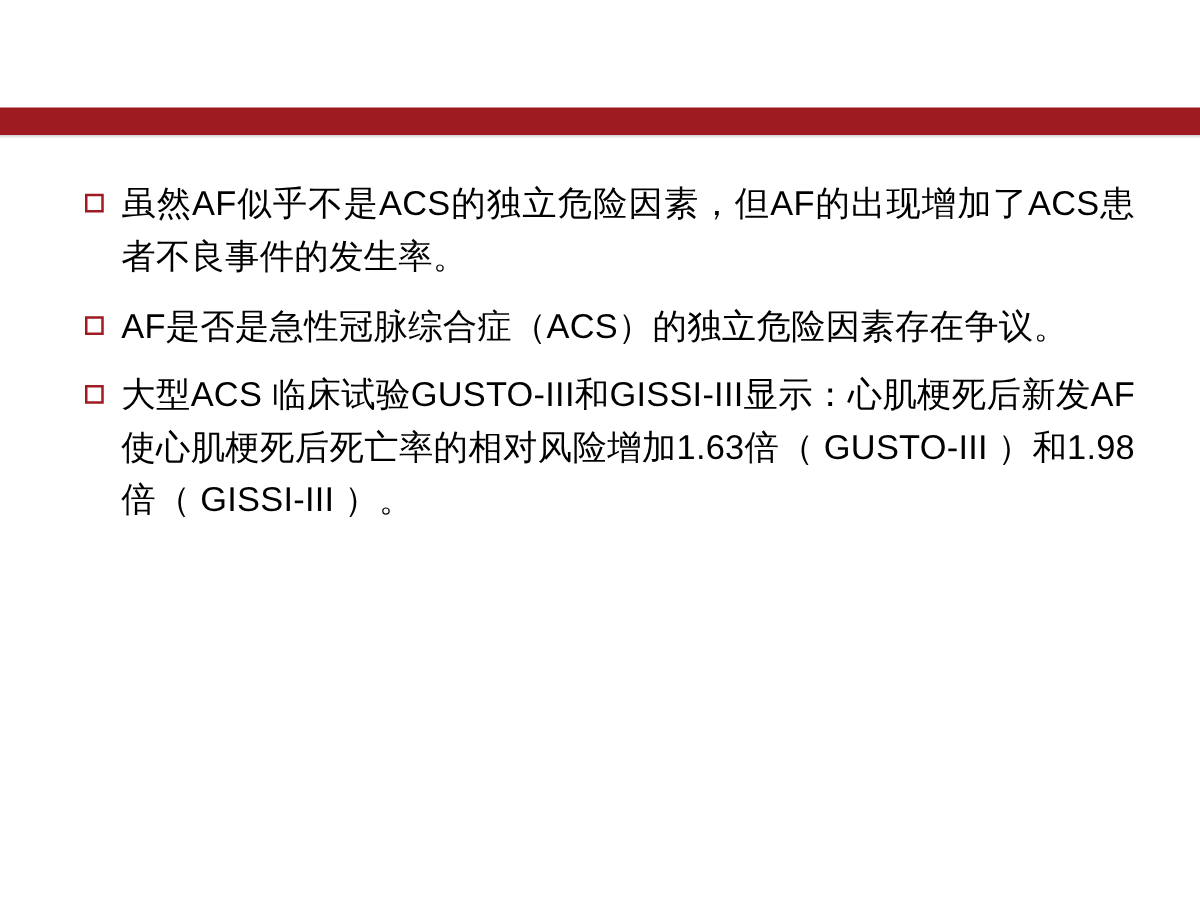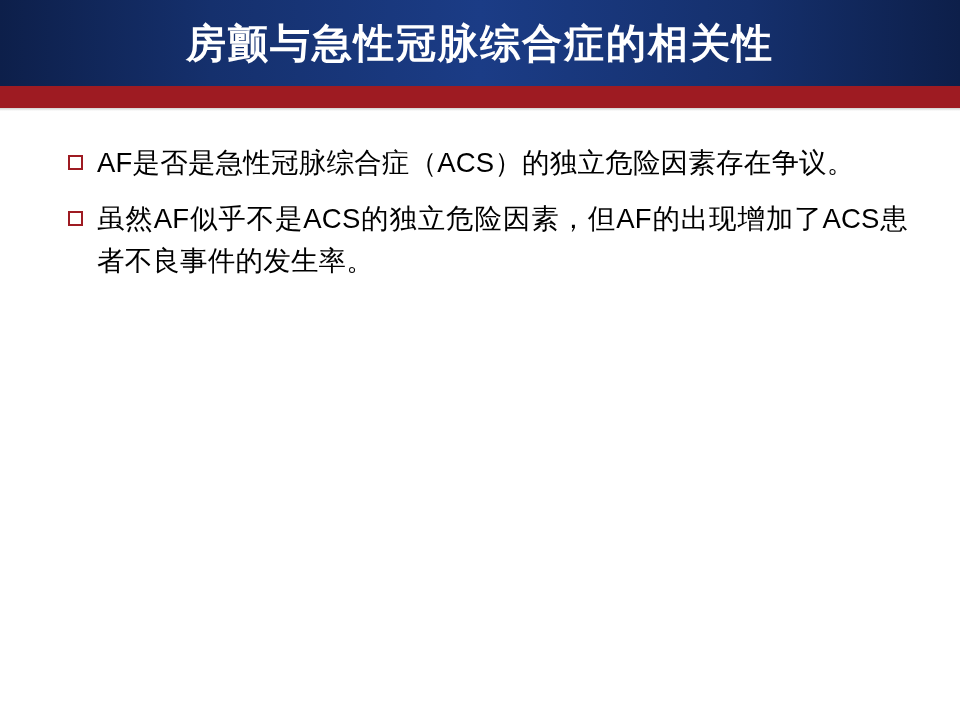--- a/index.html
+++ b/index.html
@@ -82,36 +82,37 @@
     line-height: 1.52;
     text-align: justify;
     letter-spacing: 0.2px;
   }
 </style>
 </head>
 <body>
 
 <div class="slide">
 
-  <div class="title-band">
-    <div class="title-text">房颤与急性冠脉综合症的相关性</div>
-  </div>
 
   <div class="red-rule"></div>
   <div class="thin-shadow"></div>
 
   <div class="body-area">
 
     <div class="bullet-row">
       <span class="bullet-marker"></span>
+      <span class="bullet-text">虽然AF似乎不是ACS的独立危险因素，但AF的出现增加了ACS患者不良事件的发生率。</span>
+    </div>
+
+    <div class="bullet-row">
+      <span class="bullet-marker"></span>
       <span class="bullet-text">AF是否是急性冠脉综合症（ACS）的独立危险因素存在争议。</span>
     </div>
 
     <div class="bullet-row">
       <span class="bullet-marker"></span>
-      <span class="bullet-text">虽然AF似乎不是ACS的独立危险因素，但AF的出现增加了ACS患者不良事件的发生率。</span>
+      <span class="bullet-text">大型ACS 临床试验GUSTO-III和GISSI-III显示：心肌梗死后新发AF使心肌梗死后死亡率的相对风险增加1.63倍（ GUSTO-III ）和1.98倍（ GISSI-III ）。</span>
     </div>
-
 
 
   </div>
 
 </div>
 
 </body></html>

